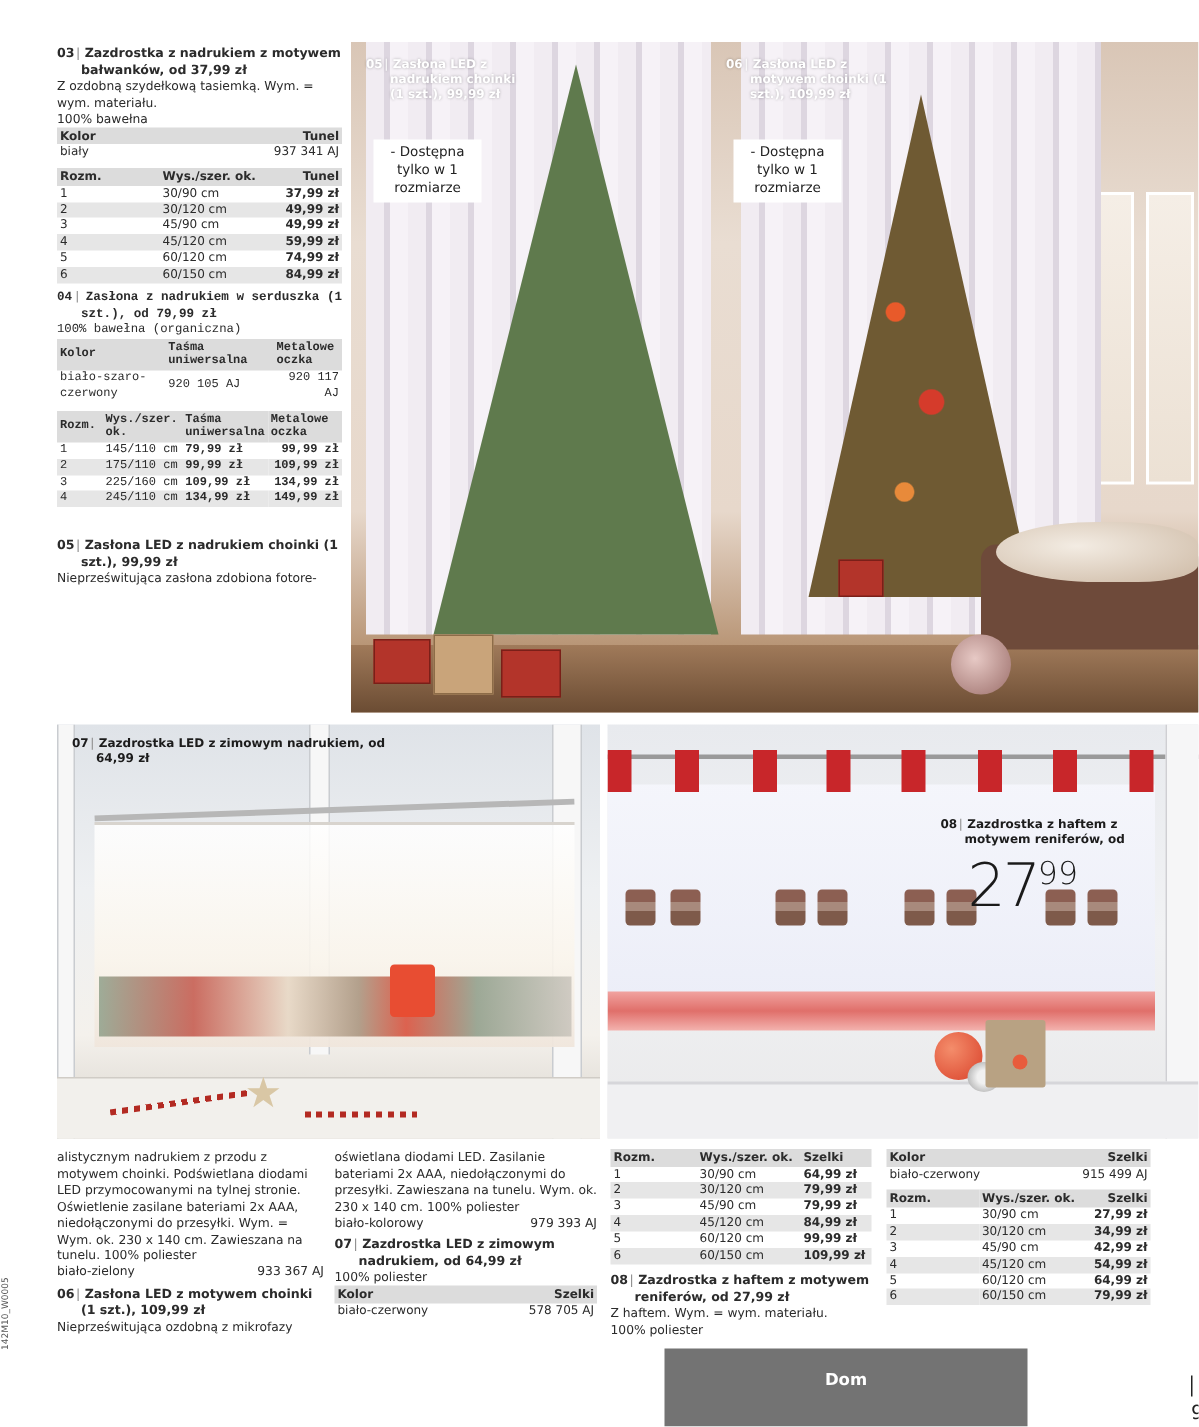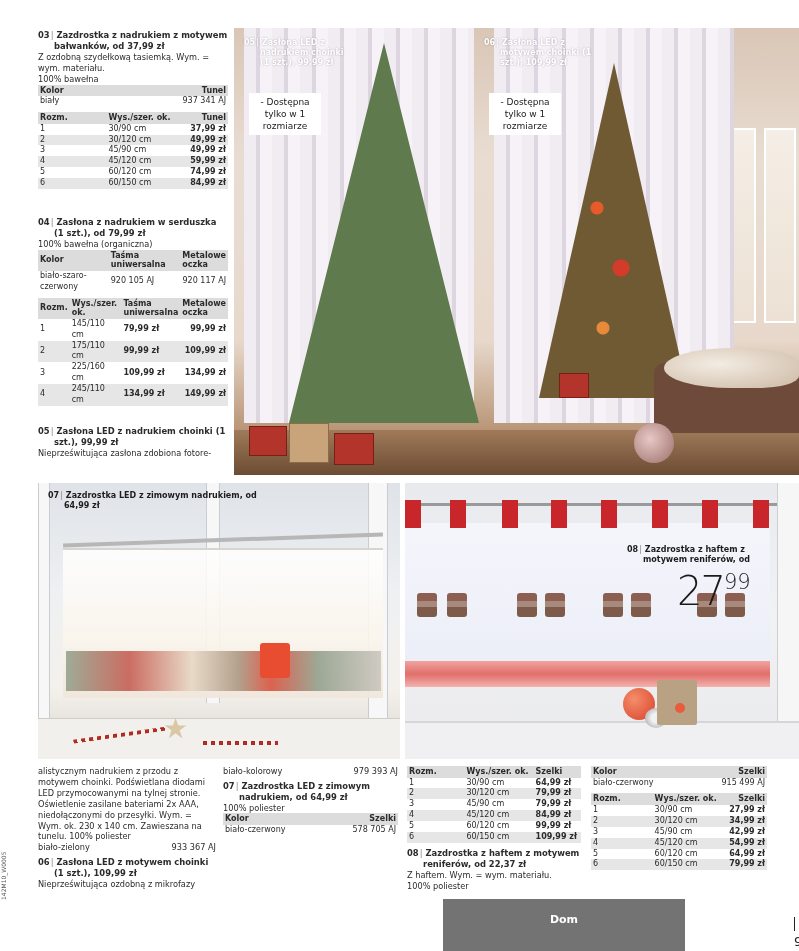--- a/index.html
+++ b/index.html
@@ -53,21 +53,21 @@
   #photo-reindeer { left: 405px; top: 483px; width: 394px; height: 276px;
     background: linear-gradient(180deg, #e8eaee 0%, #f1f2f4 50%, #e9e9ea 100%); }
   .tab { position: absolute; top: 17px; width: 16px; height: 28px; background: #c8262a; }
   .sheer { position: absolute; background: linear-gradient(180deg, rgba(245,246,252,0.95), rgba(236,238,248,0.95)); }
   .red-band { position: absolute; background: linear-gradient(180deg, #f1a3a0, #e06f6a 50%, #f3b2ae); }
   .deer { position: absolute; width: 20px; height: 24px; background: linear-gradient(180deg, #8c5f52 0 35%, #a88a7c 35% 60%, #7e5a4a 60%); border-radius: 3px; }
   .win-sill { position: absolute; background: #f0f0f2; border-top: 2px solid #d6d6da; }
   .ornament { position: absolute; border-radius: 50%; background: radial-gradient(circle at 35% 35%, #f48d6b, #d9412a); }
   .sack { position: absolute; background: #b8a283; border-radius: 2px; }
   .big-price { position: absolute; color: #1a1a1a; font-family: "DejaVu Sans", sans-serif; font-weight: 300; }
-  .big-price .int { font-size: 40px; letter-spacing: -2px; line-height: 1; margin-left: 32px; }
+  .big-price .int { font-size: 40px; letter-spacing: -2px; line-height: 1; }
   .big-price .dec { font-size: 21px; vertical-align: top; line-height: 1.1; }
 
   
   #section-tab { position: absolute; left: 443px; top: 899px; width: 242px; height: 52px; background: #737373; color: #fff; font-weight: bold; font-size: 11px; text-align: center; padding-top: 14px; }
   #page-number { position: absolute; left: 794px; top: 917px; font-size: 13px; color: #222; }
   #page-number .bar { display: inline-block; width: 1px; height: 14px; background: #222; margin-right: 3px; vertical-align: -2px; }
   #side-code { position: absolute; left: 0px; top: 900px; font-size: 6px; color: #555; transform: rotate(-90deg); transform-origin: left top; white-space: nowrap; }
 </style>
 </head>
 <body>
@@ -125,21 +125,21 @@
           </tr>
       <tr class="alt">
             <td>6</td>
             <td>60/150 cm</td>
             <td class="price">84,99 zł</td>
           </tr>
     </tbody>
       </table>
   </div>
 
-  <div style="margin-top:28px;">
+  <div style="margin-top:4px;font-family:Liberation Mono, monospace;">
     <div class="item-title"><span class="item-num">04</span><span class="sep">|</span><span>Zasłona z nadrukiem w serduszka (1 szt.), od 79,99 zł</span></div>
     <div class="desc">100% bawełna (organiczna)</div>
     <table>
       <tbody>
           <tr>
             <th style="width:38%">Kolor</th>
             <th style="width:38%">Taśma uniwersalna</th>
             <th>Metalowe oczka</th>
           </tr>
       <tr>
@@ -271,20 +271,21 @@
     <span>biało-zielony</span>
       <span>933 367 AJ</span>
   </div>
   <div style="margin-top:4px;">
     <div class="item-title"><span class="item-num">06</span><span class="sep">|</span><span>Zasłona LED z motywem choinki (1 szt.), 109,99 zł</span></div>
     <div class="desc">Nieprześwitująca ozdobną z mikrofazy</div>
   </div>
 </div>
 
 <div class="col" style="left:223px; top:766px; width:175px;">
+  <div class="desc">oświetlana diodami LED. Zasilanie bateriami 2x AAA, niedołączonymi do przesyłki. Zawieszana na tunelu. Wym. ok. 230 x 140 cm. 100% poliester</div>
   <div style="display:flex; justify-content:space-between;">
     <span>biało-kolorowy</span>
       <span>979 393 AJ</span>
   </div>
   <div style="margin-top:4px;">
     <div class="item-title"><span class="item-num">07</span><span class="sep">|</span><span>Zazdrostka LED z zimowym nadrukiem, od 64,99 zł</span></div>
     <div class="desc">100% poliester</div>
     <table>
       <tbody>
           <tr>
@@ -334,21 +335,21 @@
           <td class="price" style="text-align:left">99,99 zł</td>
         </tr>
     <tr class="alt">
           <td>6</td>
           <td>60/150 cm</td>
           <td class="price" style="text-align:left">109,99 zł</td>
         </tr>
   </tbody>
     </table>
   <div style="margin-top:5px;">
-    <div class="item-title"><span class="item-num">08</span><span class="sep">|</span><span>Zazdrostka z haftem z motywem reniferów, od 22,37 zł</span></div>
+    <div class="item-title"><span class="item-num">08</span><span class="sep">|</span><span>Zazdrostka z haftem z motywem reniferów, od 27,99 zł</span></div>
     <div class="desc">Z haftem. Wym. = wym. materiału.</div>
     <div class="desc">100% poliester</div>
   </div>
 </div>
 
 <div class="col" style="left:591px; top:766px; width:176px;">
   <table>
     <tbody>
         <tr>
           <th>Kolor</th>

